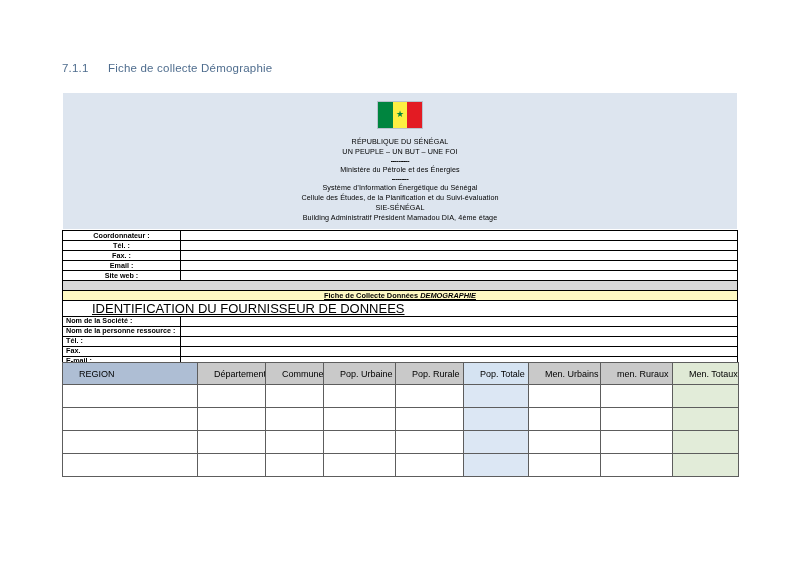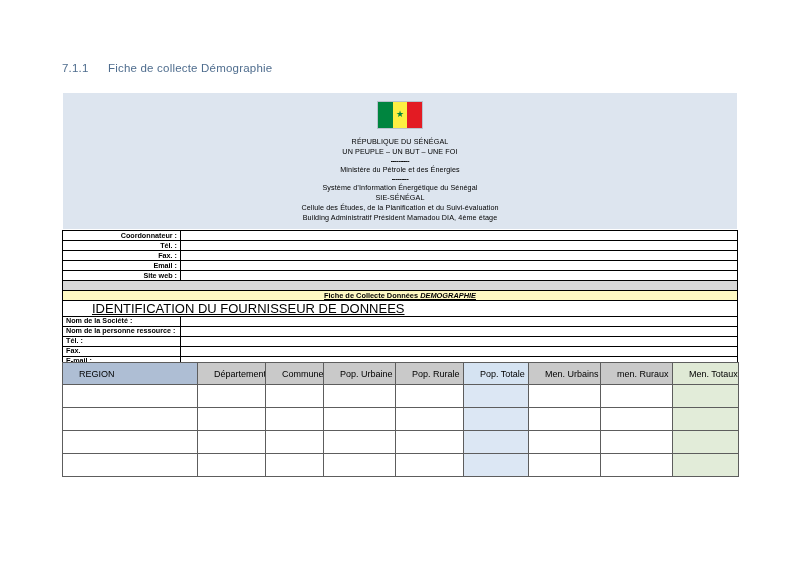--- a/index.html
+++ b/index.html
@@ -98,21 +98,21 @@
   table.grid td {
     border: 1px solid #000000;
     font-size: 7.2px;
     font-weight: bold;
     padding: 0 3px;
     height: 9px;
     vertical-align: middle;
   }
   .coord-label {
     width: 118px;
-    text-align: right;
+    text-align: center;
     white-space: nowrap;
   }
   .coord-value { background: #ffffff; }
 
   .spacer-row td {
     border-left: 1px solid #000;
     border-right: 1px solid #000;
     border-top: none;
     border-bottom: none;
     background: #d8d8d8;
@@ -223,22 +223,22 @@
           <span class="star">★</span>
         </div>
         <div class="band red"></div>
       </div>
       <div class="lh-line">RÉPUBLIQUE DU SÉNÉGAL</div>
       <div class="lh-line">UN PEUPLE – UN BUT – UNE FOI</div>
       <div class="lh-sep">----------</div>
       <div class="lh-line">Ministère du Pétrole et des Énergies</div>
       <div class="lh-sep">---------</div>
       <div class="lh-line">Système d’Information Énergétique du Sénégal</div>
+      <div class="lh-line">Cellule des Études, de la Planification et du Suivi-évaluation</div>
       <div class="lh-line">SIE-SÉNÉGAL</div>
-      <div class="lh-line">Cellule des Études, de la Planification et du Suivi-évaluation</div>
       <div class="lh-line">Building Administratif Président Mamadou DIA, 4ème étage</div>
     </div>
 
     <table class="grid">
       <colgroup>
         <col style="width:118px">
         <col>
       </colgroup>
       <tbody>
         <tr>

